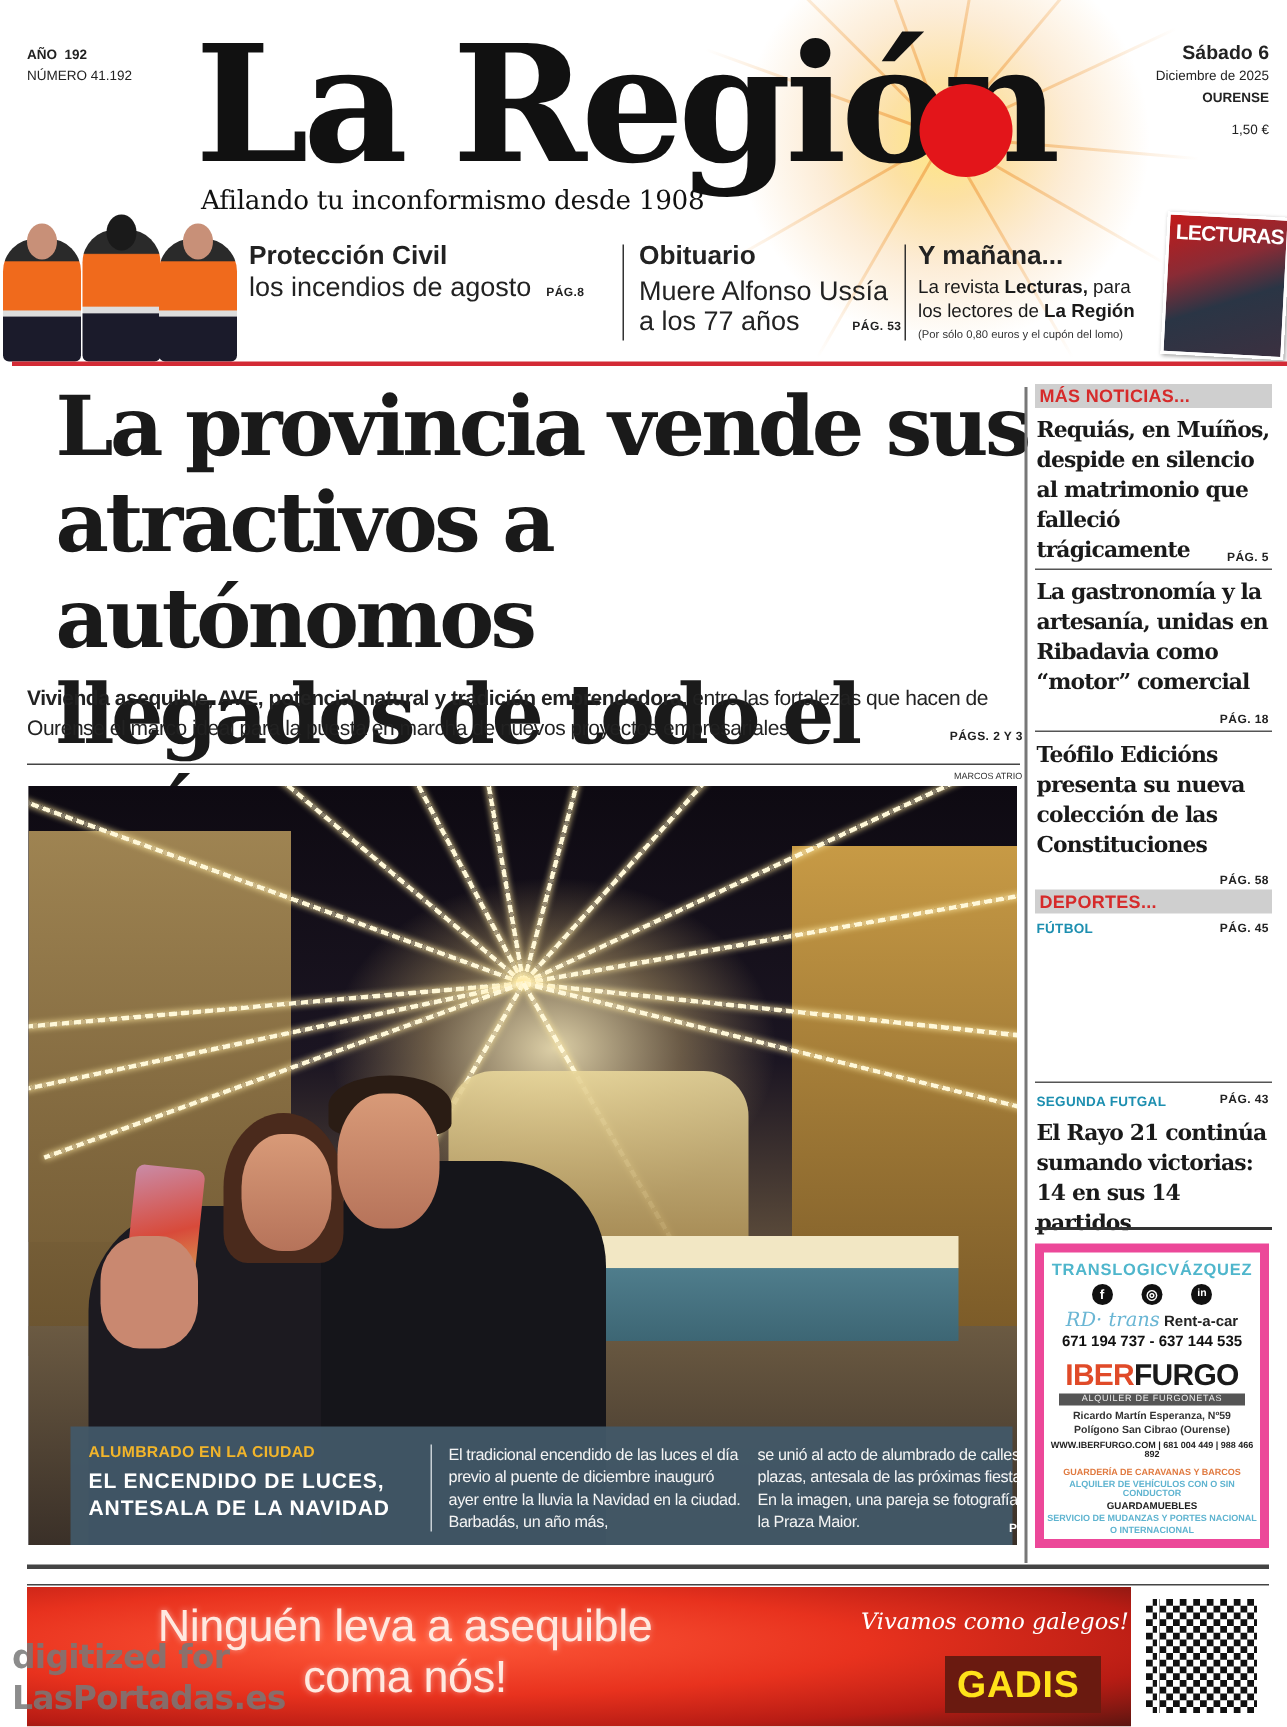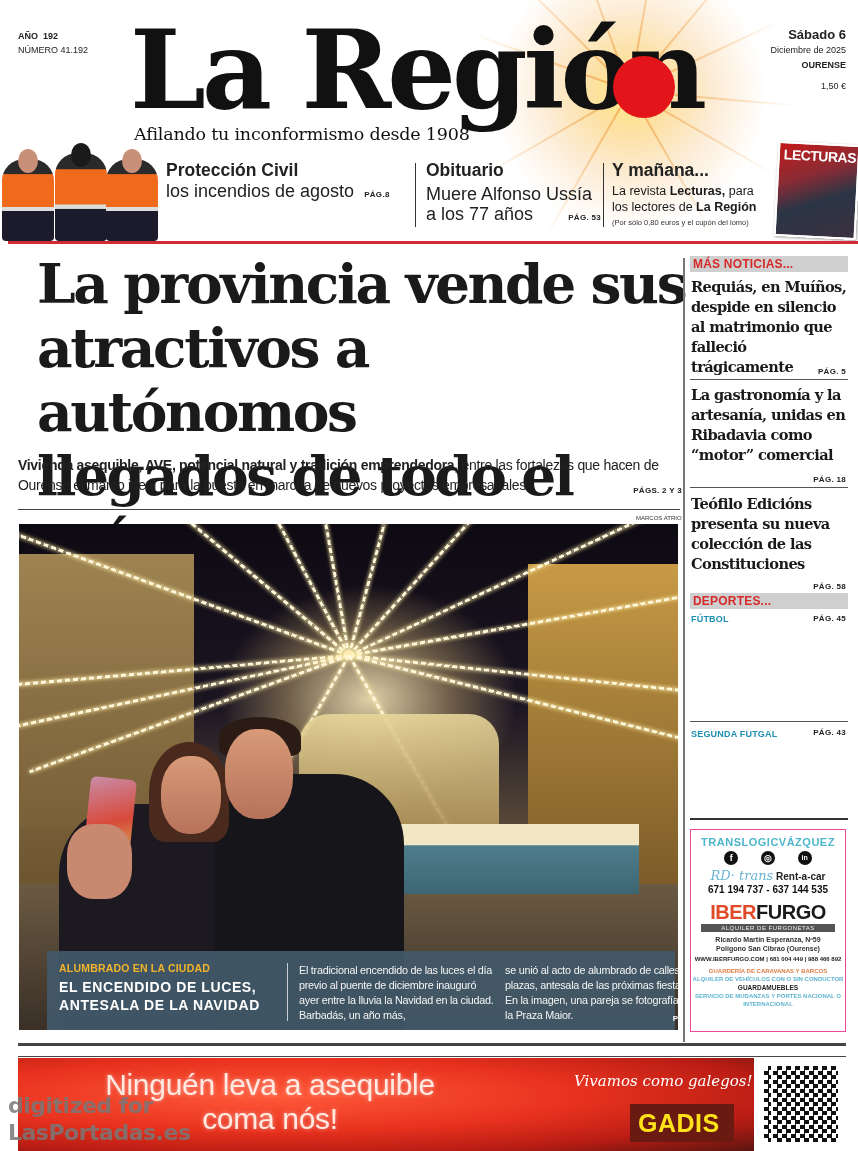--- a/index.html
+++ b/index.html
@@ -72,21 +72,21 @@
   
   .side { left: 682px; top: 252px; width: 176px; }
   .side-vrule { left: 683px; top: 258px; width: 2px; height: 784px; background: #777; }
   .sec-head { position: absolute; left: 8px; width: 158px; height: 16px; background: #cfcfcf; color: #d62a2a; font-weight: bold; font-size: 12px; line-height: 16px; padding-left: 3px; letter-spacing: 0.2px; }
   .s-head { position: absolute; left: 9px; width: 160px; font-family: "DejaVu Serif", serif; font-weight: bold; font-size: 14.6px; line-height: 20px; letter-spacing: -0.6px; color: #1a1a1a; }
   .s-pag { position: absolute; right: 12px; }
   .s-rule { position: absolute; left: 8px; width: 158px; height: 1px; background: #555; }
   .s-kicker { position: absolute; left: 9px; font-size: 9px; font-weight: bold; color: #1d8fb0; letter-spacing: 0.2px; }
 
   
-  .ad-box { left: 690px; top: 829px; width: 156px; height: 203px; border: 1px solid #ec4899; background: #fff; text-align: center; }
+  .ad-box { left: 690px; top: 829px; width: 156px; height: 203px; border: 6px solid #ec4899; background: #fff; text-align: center; }
   .ad-box .tl { font-size: 11px; font-weight: bold; color: #4fb6cc; letter-spacing: 0.5px; margin-top: 6px; }
   .ad-social { display: flex; justify-content: space-around; padding: 3px 22px; }
   .soc { width: 14px; height: 14px; border-radius: 50%; background: #111; color: #fff; font-size: 9px; line-height: 14px; font-weight: bold; }
   .ad-rd { font-size: 10px; font-weight: bold; color: #222; }
   .ad-rd i { color: #6ab6d4; font-family: "DejaVu Serif", serif; font-size: 13px; font-weight: normal; }
   .ad-phone { font-size: 10px; font-weight: bold; color: #111; margin-top: 1px; }
   .ad-iber { font-size: 20px; font-weight: bold; margin-top: 6px; letter-spacing: -0.5px; }
   .ad-iber .r { color: #e04a28; }
   .ad-sub { margin: 0 10px; background: #555; color: #eee; font-size: 6px; letter-spacing: 0.5px; padding: 1px 0; }
   .ad-addr { font-size: 7px; font-weight: bold; color: #333; line-height: 9px; margin-top: 3px; }
@@ -257,20 +257,21 @@
   <div class="s-pag pag" style="top:330px;">PÁG. 58</div>
 
   <div class="sec-head" style="top:341px;">DEPORTES...</div>
 
   <div class="s-kicker" style="top:362px;">FÚTBOL</div>
   <div class="s-pag pag" style="top:362px;">PÁG. 45</div>
   <div class="s-rule" style="top:469px;"></div>
 
   <div class="s-kicker" style="top:477px;">SEGUNDA FUTGAL</div>
   <div class="s-pag pag" style="top:476px;">PÁG. 43</div>
+  <div class="s-head" style="top:494px;">El Rayo 21 continúa sumando victorias: 14 en sus 14 partidos</div>
   <div class="s-rule" style="top:566px;height:2px;background:#333;"></div>
 </div>
 
 <div class="abs ad-box">
   <div class="tl">TRANSLOGICVÁZQUEZ</div>
   <div class="ad-social">
     <div class="soc">f</div>
     <div class="soc">◎</div>
     <div class="soc" style="font-size:7px;">in</div>
   </div>

